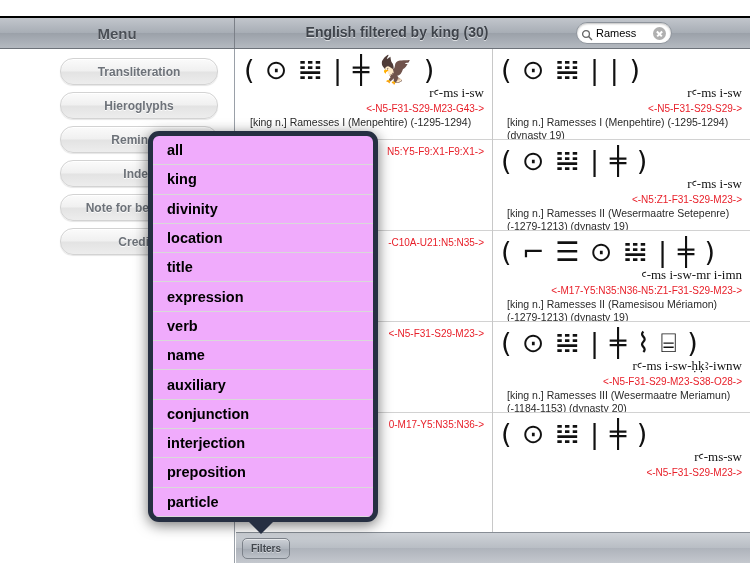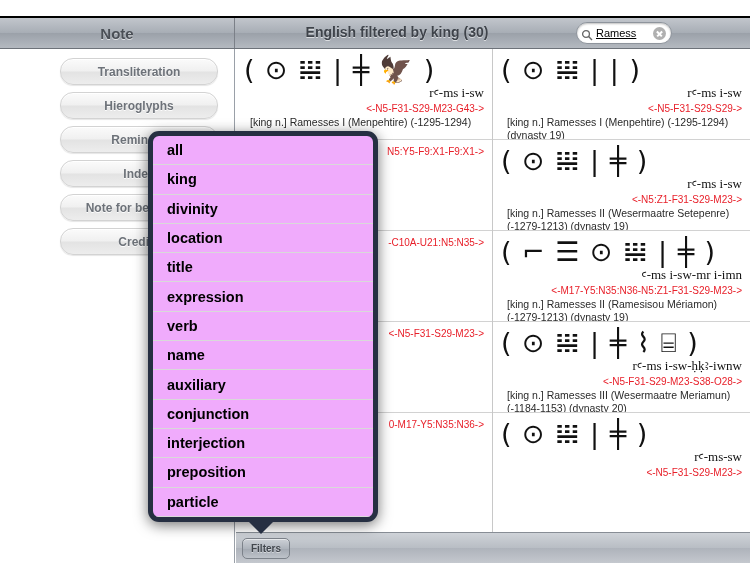--- a/index.html
+++ b/index.html
@@ -54,21 +54,20 @@
     position: absolute; left: 0; right: 0; top: 6px; text-align: center;
     font-size: 14px; font-weight: bold; color: #3e434a;
     text-shadow: 0 1px 0 rgba(255,255,255,.6);
     padding-right: 120px;
   }
   .searchfield {
     position: absolute; right: 6px; top: 4px; width: 96px; height: 22px;
     background: #fff; border: 1px solid #8e949c; border-radius: 11px;
     display: flex; align-items: center; padding: 0 4px;
     box-shadow: inset 0 1px 2px rgba(0,0,0,.25);
-    text-decoration: underline;
   }
   .search-ico { width: 12px; height: 12px; flex: 0 0 12px; margin-right: 3px; }
   .search-val { font-size: 11px; color: #000; flex: 1 1 auto; white-space: nowrap; overflow: hidden; }
   .clear-btn {
     width: 13px; height: 13px; border-radius: 50%; background: #b0b0b0;
     flex: 0 0 13px; position: relative; margin-right: 1px;
   }
   .clear-btn::before, .clear-btn::after {
     content: ""; position: absolute; left: 3px; top: 6px; width: 7px; height: 1.5px; background: #fff;
   }
@@ -189,21 +188,21 @@
     <div class="sb-right">
       <span>84%</span>
       <span class="batt">
           <span class="batt-fill"></span>
         </span>
     </div>
   </div>
 
   <div class="navbar">
     <div class="navbar-left">
-      <span class="nav-title-left">Note</span>
+      <span class="nav-title-left">Menu</span>
     </div>
     <div class="navbar-right">
       <div class="nav-title-right">English filtered by king (30)</div>
       <div class="searchfield">
         <span class="search-ico">
           <svg viewBox="0 0 12 12" width="12" height="12">
             <circle cx="5" cy="5" r="3.4" stroke="#666" stroke-width="1.3" fill="none"></circle>
             <line x1="7.6" y1="7.6" x2="11" y2="11" stroke="#666" stroke-width="1.4"></line>
           </svg>
         </span>

